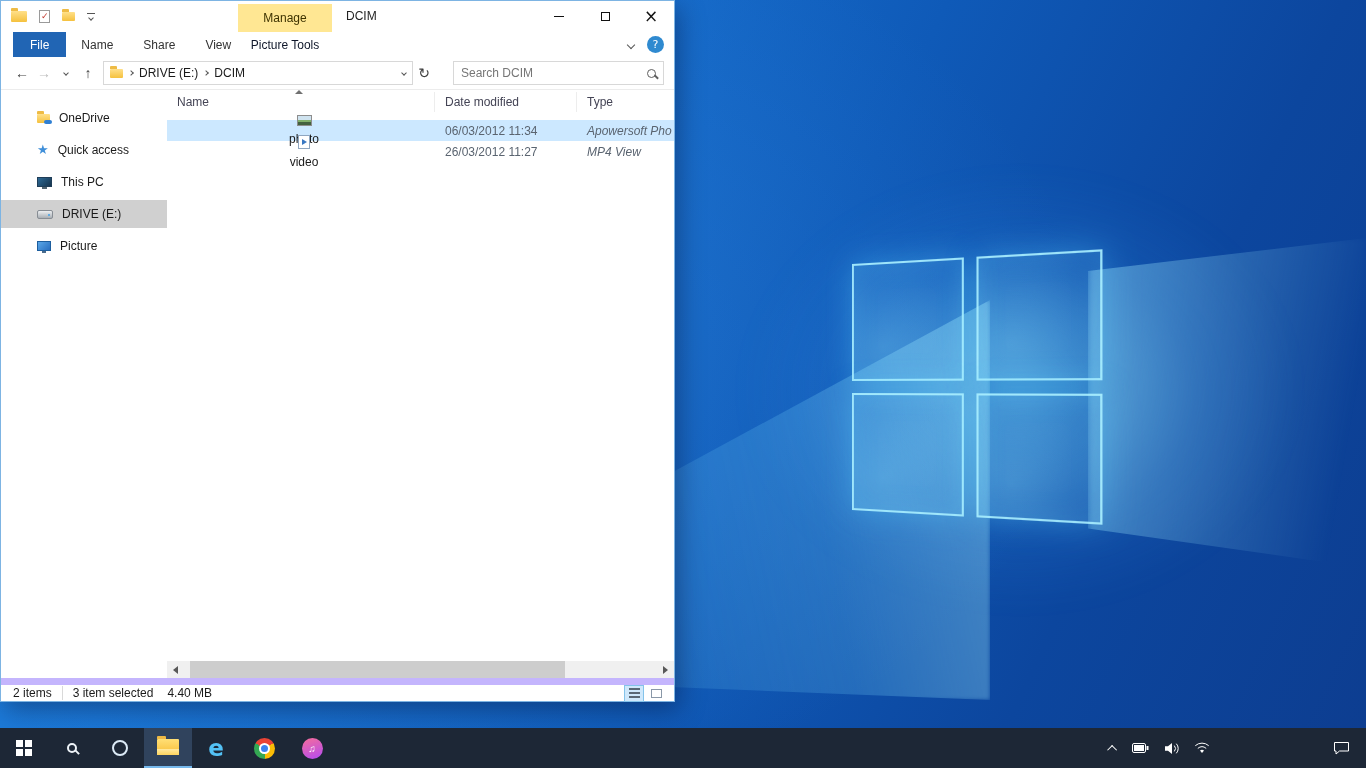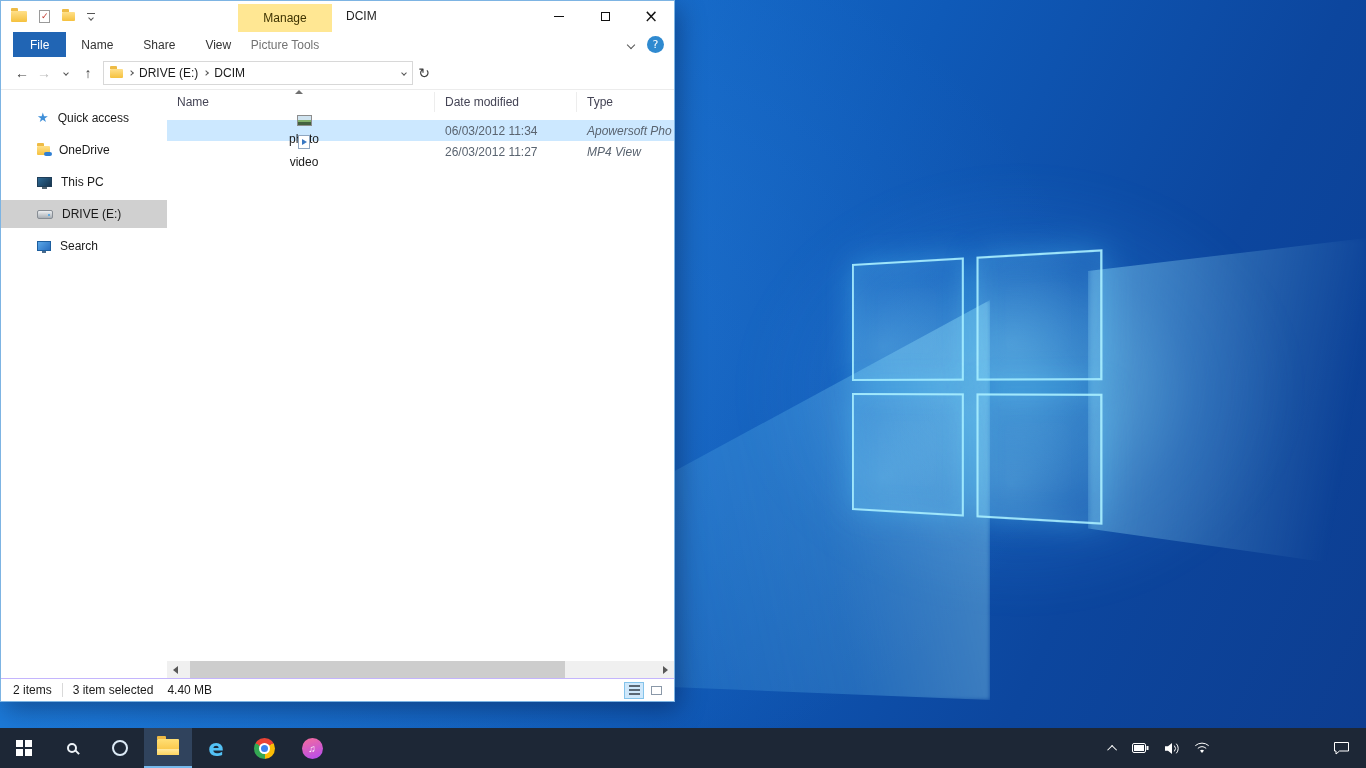--- a/index.html
+++ b/index.html
@@ -53,21 +53,21 @@
   .win-controls { position:absolute; right:0; top:0; display:flex; }
   .wc-btn { width:46px; height:31px; display:flex; align-items:center; justify-content:center; }
   .min-glyph { width:10px; height:1px; background:#111; display:block; }
   .max-glyph { width:9px; height:9px; border:1px solid #111; display:block; }
   .i-close::before { content:"×"; font-size:17px; color:#111; line-height:1; }
 
   
   .tabrow { height:25px; display:flex; align-items:stretch; position:relative; flex:none; }
   .tab { display:flex; align-items:center; padding:0 15px; color:#333; }
   .tab.file { background:#2165b4; color:#fff; margin-left:12px; padding:0 17px; }
-  .tab.tool { position:absolute; left:237px; top:0; height:100%; width:94px; justify-content:center; padding:0; color:#737373; }
+  .tab.tool { position:absolute; left:237px; top:0; height:100%; width:94px; justify-content:center; padding:0; color:#0f172a; }
   .tabrow-right { position:absolute; right:10px; top:0; height:100%; display:flex; align-items:center; gap:13px; }
   .i-help { width:17px; height:17px; border-radius:50%; background:#2f8ad0; color:#fff; font-size:11px;
     display:flex; align-items:center; justify-content:center; }
   .i-help::before { content:"?"; }
 
   
   .addrrow { height:33px; display:flex; align-items:center; padding:0 10px; flex:none; border-bottom:1px solid #ececec; }
   .navbtn { display:flex; align-items:center; justify-content:center; width:22px; height:24px; }
   .i-back::before { content:"←"; font-size:14px; color:#3d3d3d; }
   .i-fwd::before { content:"→"; font-size:14px; color:#bdbdbd; }
@@ -119,21 +119,21 @@
   .filler { flex:1; }
 
   .hscroll { height:17px; flex:none; display:flex; align-items:stretch; background:#f0f0f0; }
   .sc-btn { width:17px; display:flex; align-items:center; justify-content:center; flex:none; }
   .tri-l { width:0; height:0; border-top:4px solid transparent; border-bottom:4px solid transparent; border-right:5px solid #585858; }
   .tri-r { width:0; height:0; border-top:4px solid transparent; border-bottom:4px solid transparent; border-left:5px solid #585858; }
   .sc-track { flex:1; position:relative; }
   .sc-thumb { position:absolute; left:6px; top:0; height:100%; width:375px; background:#cdcdcd; }
 
   
-  .statusbar { height:23px; flex:none; display:flex; align-items:center; padding:0 8px 0 12px; border-top:1px solid #c4b5fd; }
+  .statusbar { height:23px; flex:none; display:flex; align-items:center; padding:0 8px 0 12px; border-top:7px solid #c4b5fd; }
   .sb-sep { width:1px; height:14px; background:#d9d9d9; margin:0 10px; }
   .sb-gap { width:14px; }
   .sb-right { margin-left:auto; display:flex; gap:2px; }
   .view-btn { width:20px; height:17px; display:flex; align-items:center; justify-content:center; border:1px solid transparent; }
   .view-btn.active { background:#cfe8fb; border-color:#84c3ea; }
   .li-ico { width:11px; height:1.5px; background:#5a6875; box-shadow:0 4px 0 #5a6875, 0 -4px 0 #5a6875; }
   .th-ico { width:11px; height:9px; border:1px solid #8a98a8; }
 
   
   .taskbar { position:absolute; left:0; bottom:0; width:100%; height:40px; background:#1d2736; display:flex; align-items:stretch; }
@@ -222,44 +222,48 @@
     <div class="addrbox">
       <span class="fold small"></span>
       <span class="chev right tiny" style="margin-left:6px;"></span>
       <span class="crumb">DRIVE (E:)</span>
       <span class="chev right tiny"></span>
       <span class="crumb">DCIM</span>
       <span class="addr-spacer"></span>
       <span class="chev down tiny"></span>
     </div>
     <span class="navbtn i-refresh"></span>
+    <div class="searchbox">
+      <input type="text" placeholder="Search DCIM" style="">
+      <span class="mag"></span>
+    </div>
   </div>
 
   <div class="main">
 
     <div class="sidebar">
+      <div class="side-item">
+        <span class="fold small cloudfold"></span>
+        <span>OneDrive</span>
+      </div>
       <div class="side-item">
         <span class="i-star"></span>
         <span>Quick access</span>
       </div>
       <div class="side-item">
-        <span class="fold small cloudfold"></span>
-        <span>OneDrive</span>
-      </div>
-      <div class="side-item">
         <span class="pc-ico"></span>
         <span>This PC</span>
       </div>
       <div class="side-item selected">
         <span class="drive-ico"></span>
         <span>DRIVE (E:)</span>
       </div>
       <div class="side-item">
         <span class="net-ico"></span>
-        <span>Search</span>
+        <span>Picture</span>
       </div>
     </div>
 
     <div class="filepane">
       <div class="cols">
         <span class="sort-asc"></span>
         <div class="colcell col-name">
             <span>Name</span>
           </div>
         <div class="colcell col-date">

